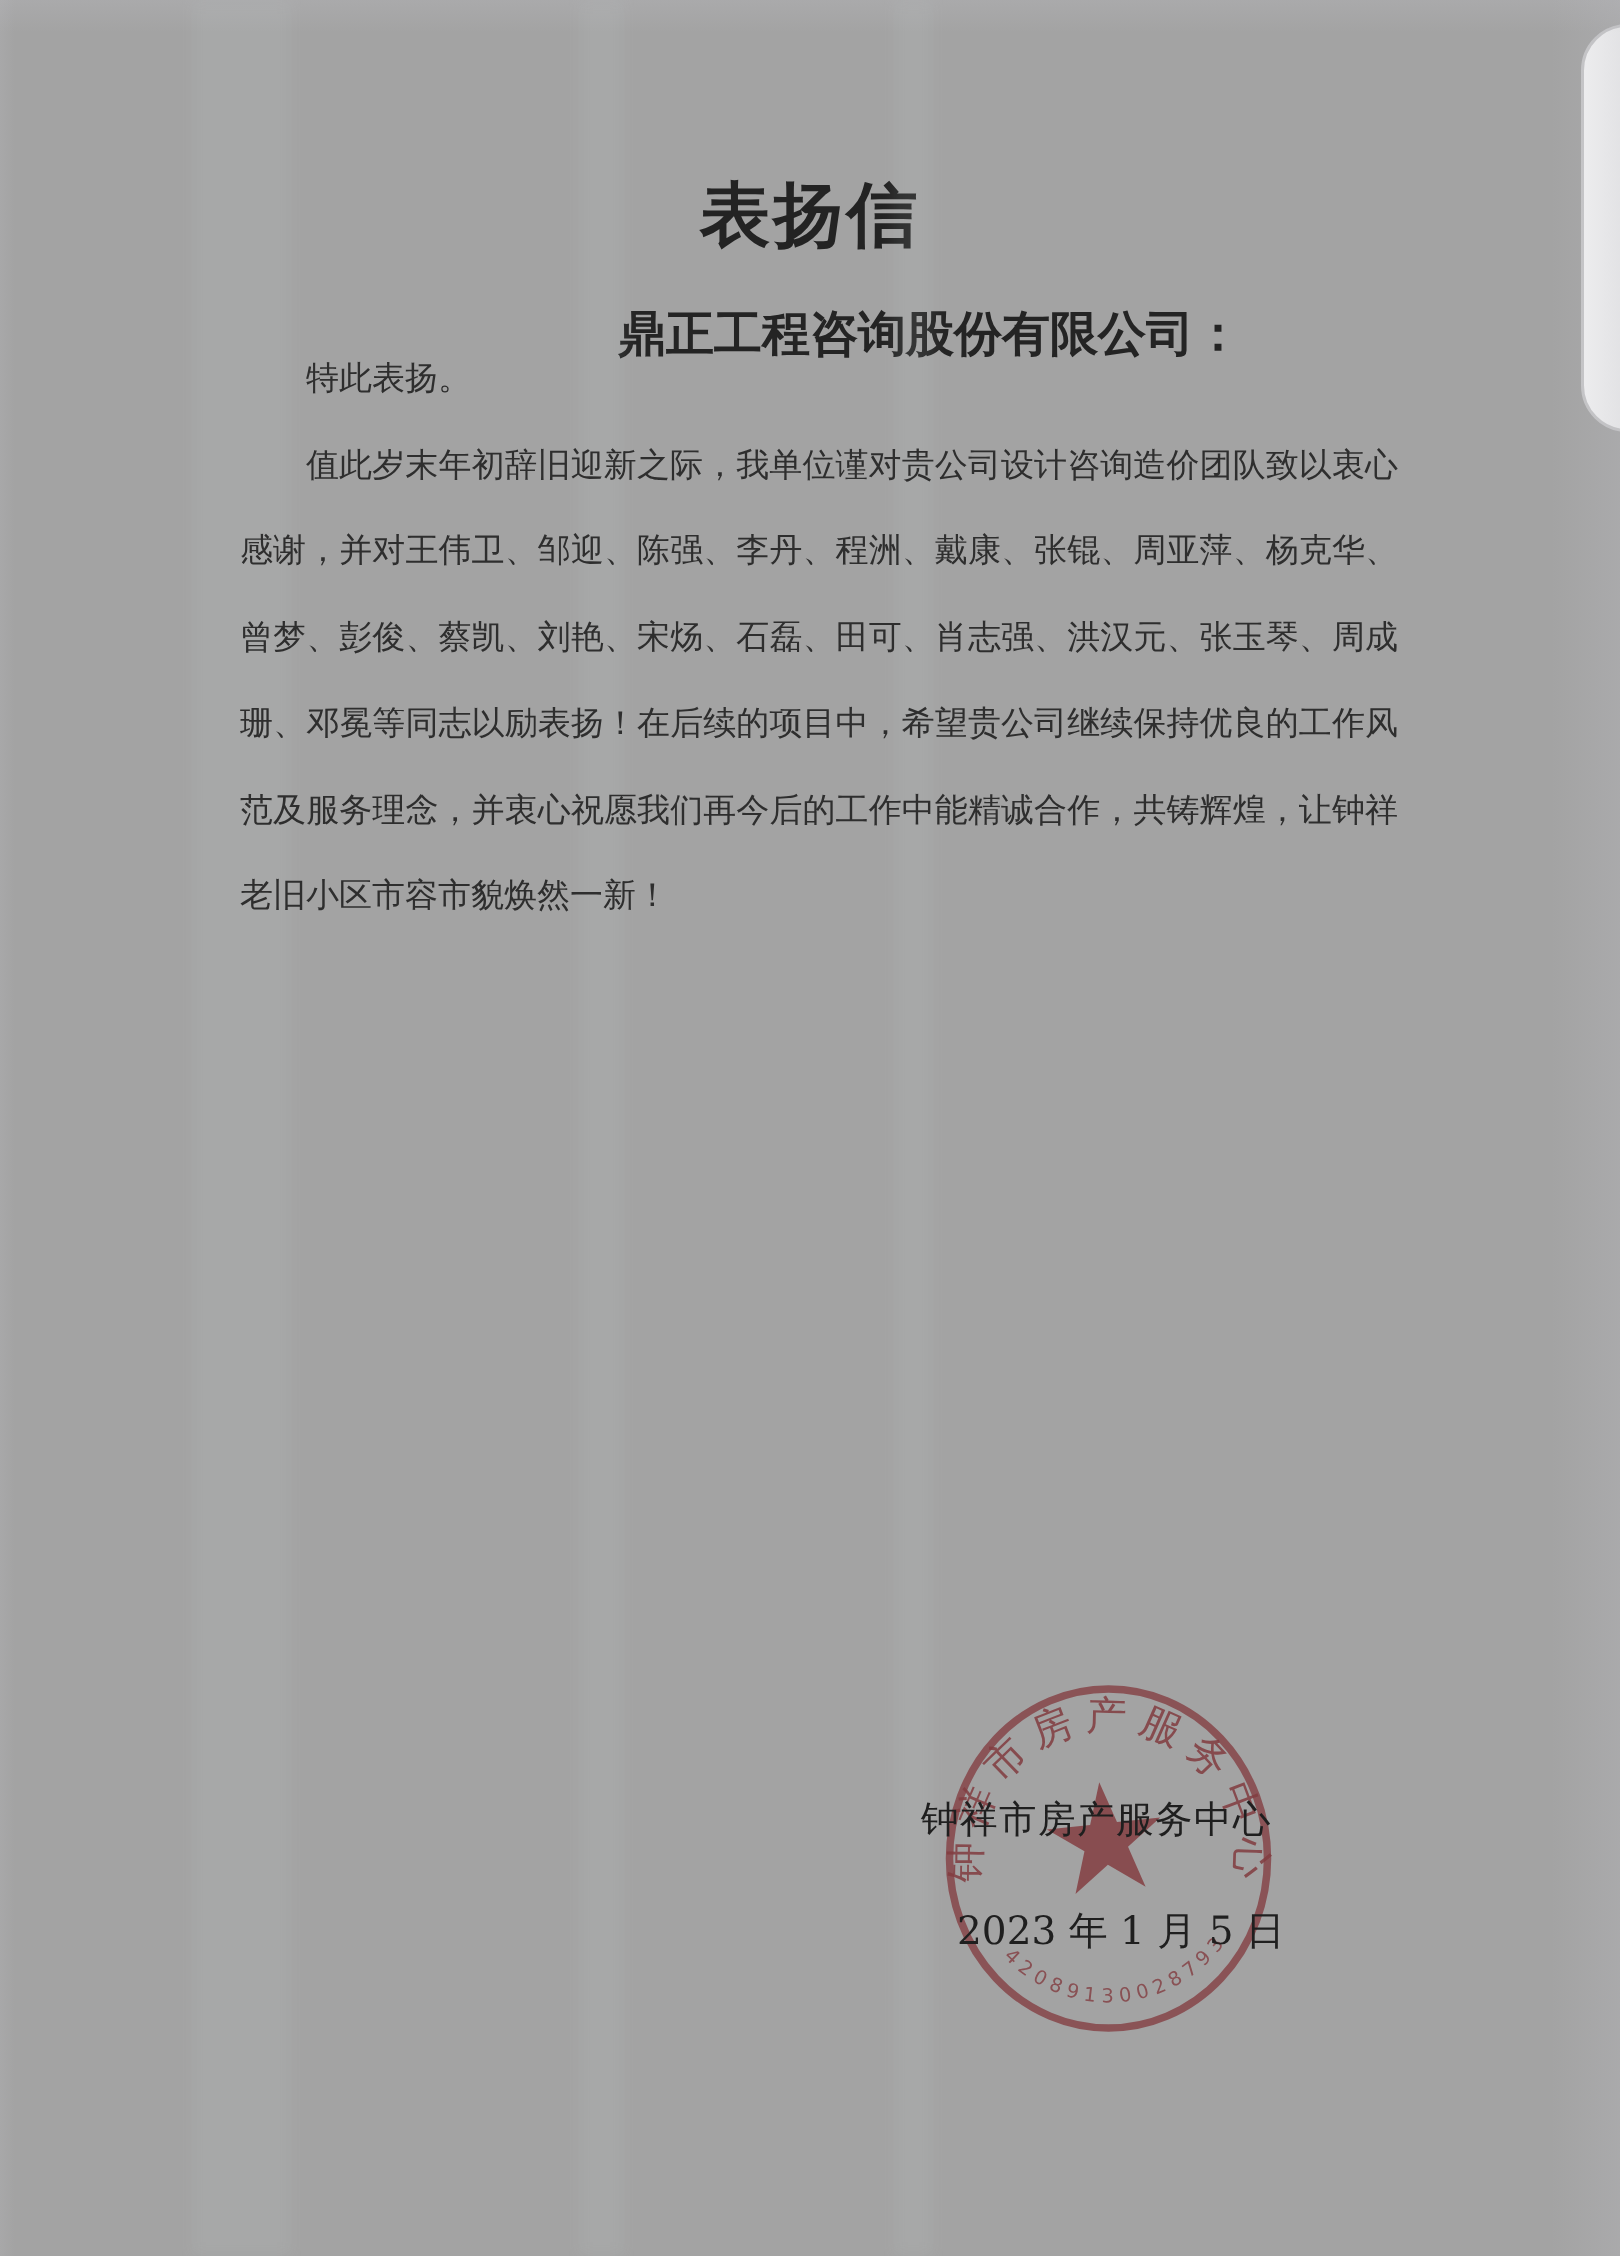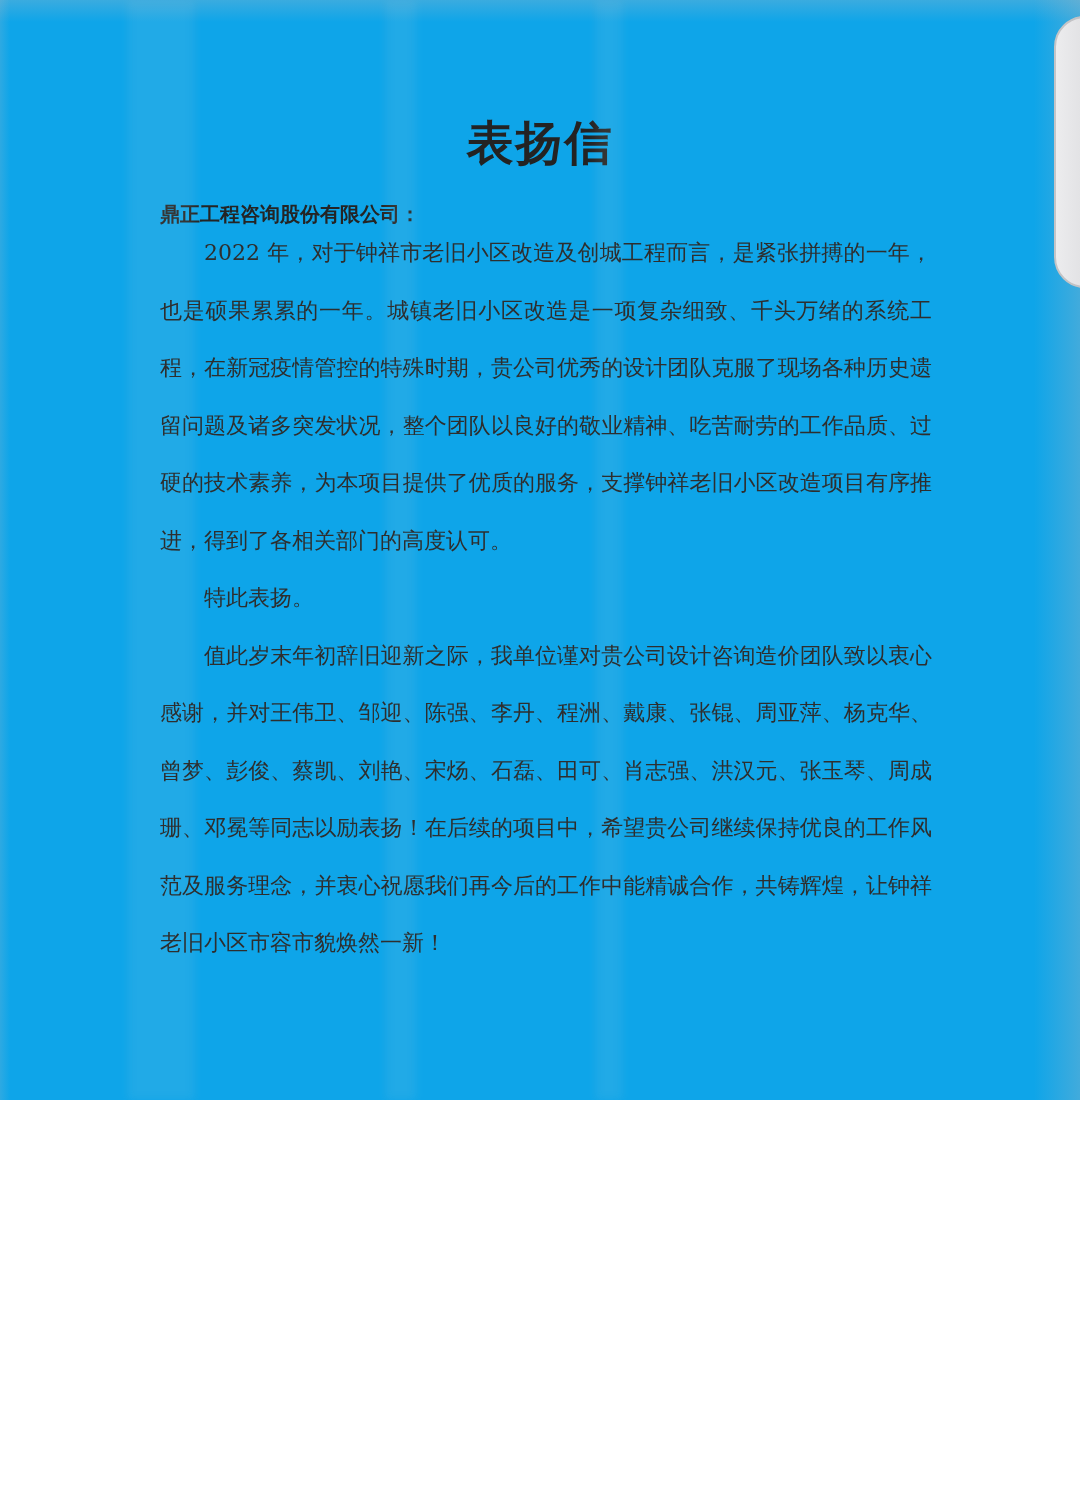--- a/index.html
+++ b/index.html
@@ -3,22 +3,22 @@
 <meta charset="utf-8">
 <style>
   html, body {
     margin: 0;
     padding: 0;
     background: #ffffff;
   }
   .page {
     position: relative;
     width: 1080px;
-    height: 1100px;
-    background: #0ea5e9;
+    height: 1504px;
+    background: #a3a3a3;
     overflow: hidden;
     font-family: "DejaVu Serif", "Liberation Serif", serif;
     color: #2e2e2e;
   }
   
   .shade-top {
     position: absolute; left: 0; top: 0; width: 100%; height: 22px;
     background: linear-gradient(to bottom, rgba(190,190,195,0.25), rgba(190,190,195,0));
     pointer-events: none;
   }
@@ -56,23 +56,24 @@
     margin: 0;
     padding-top: 112px;
     text-align: center;
     font-size: 47px;
     font-weight: 600;
     letter-spacing: 2px;
     color: #232323;
   }
   .salutation {
     margin: 26px 0 0 160px;
-    font-size: 20px;
+    font-size: 32px;
     font-weight: 700;
     color: #242424;
+    text-align: center;
   }
   .body-text {
     position: absolute;
     left: 160px;
     top: 224px;
     width: 772px;
     font-size: 22px;
     line-height: 57.5px;
     text-align: justify;
     text-justify: inter-ideograph;
@@ -118,21 +119,20 @@
 
   <div class="streak s1"></div>
   <div class="streak s2"></div>
   <div class="streak s3"></div>
 
   <h1 class="title">表扬信</h1>
 
   <div class="salutation">鼎正工程咨询股份有限公司：</div>
 
   <div class="body-text">
-    <p>2022 年，对于钟祥市老旧小区改造及创城工程而言，是紧张拼搏的一年，也是硕果累累的一年。城镇老旧小区改造是一项复杂细致、千头万绪的系统工程，在新冠疫情管控的特殊时期，贵公司优秀的设计团队克服了现场各种历史遗留问题及诸多突发状况，整个团队以良好的敬业精神、吃苦耐劳的工作品质、过硬的技术素养，为本项目提供了优质的服务，支撑钟祥老旧小区改造项目有序推进，得到了各相关部门的高度认可。</p>
     <p>特此表扬。</p>
     <p>值此岁末年初辞旧迎新之际，我单位谨对贵公司设计咨询造价团队致以衷心感谢，并对王伟卫、邹迎、陈强、李丹、程洲、戴康、张锟、周亚萍、杨克华、曾梦、彭俊、蔡凯、刘艳、宋炀、石磊、田可、肖志强、洪汉元、张玉琴、周成珊、邓冕等同志以励表扬！在后续的项目中，希望贵公司继续保持优良的工作风范及服务理念，并衷心祝愿我们再今后的工作中能精诚合作，共铸辉煌，让钟祥老旧小区市容市貌焕然一新！</p>
   </div>
 
   <svg class="seal" viewBox="0 0 234 252" xmlns="http://www.w3.org/2000/svg">
     <defs>
       <path id="sealNameArc" d="M 36.2 156.4 A 86 86 0 1 1 197.8 156.4" fill="none"></path>
       <path id="sealCodeArc" d="M 33.9 175 A 96 96 0 0 0 200.1 175" fill="none"></path>
     </defs>
     <ellipse cx="117" cy="127" rx="106" ry="113" fill="none" stroke="#cb5960" stroke-width="5" opacity="0.8"></ellipse>

